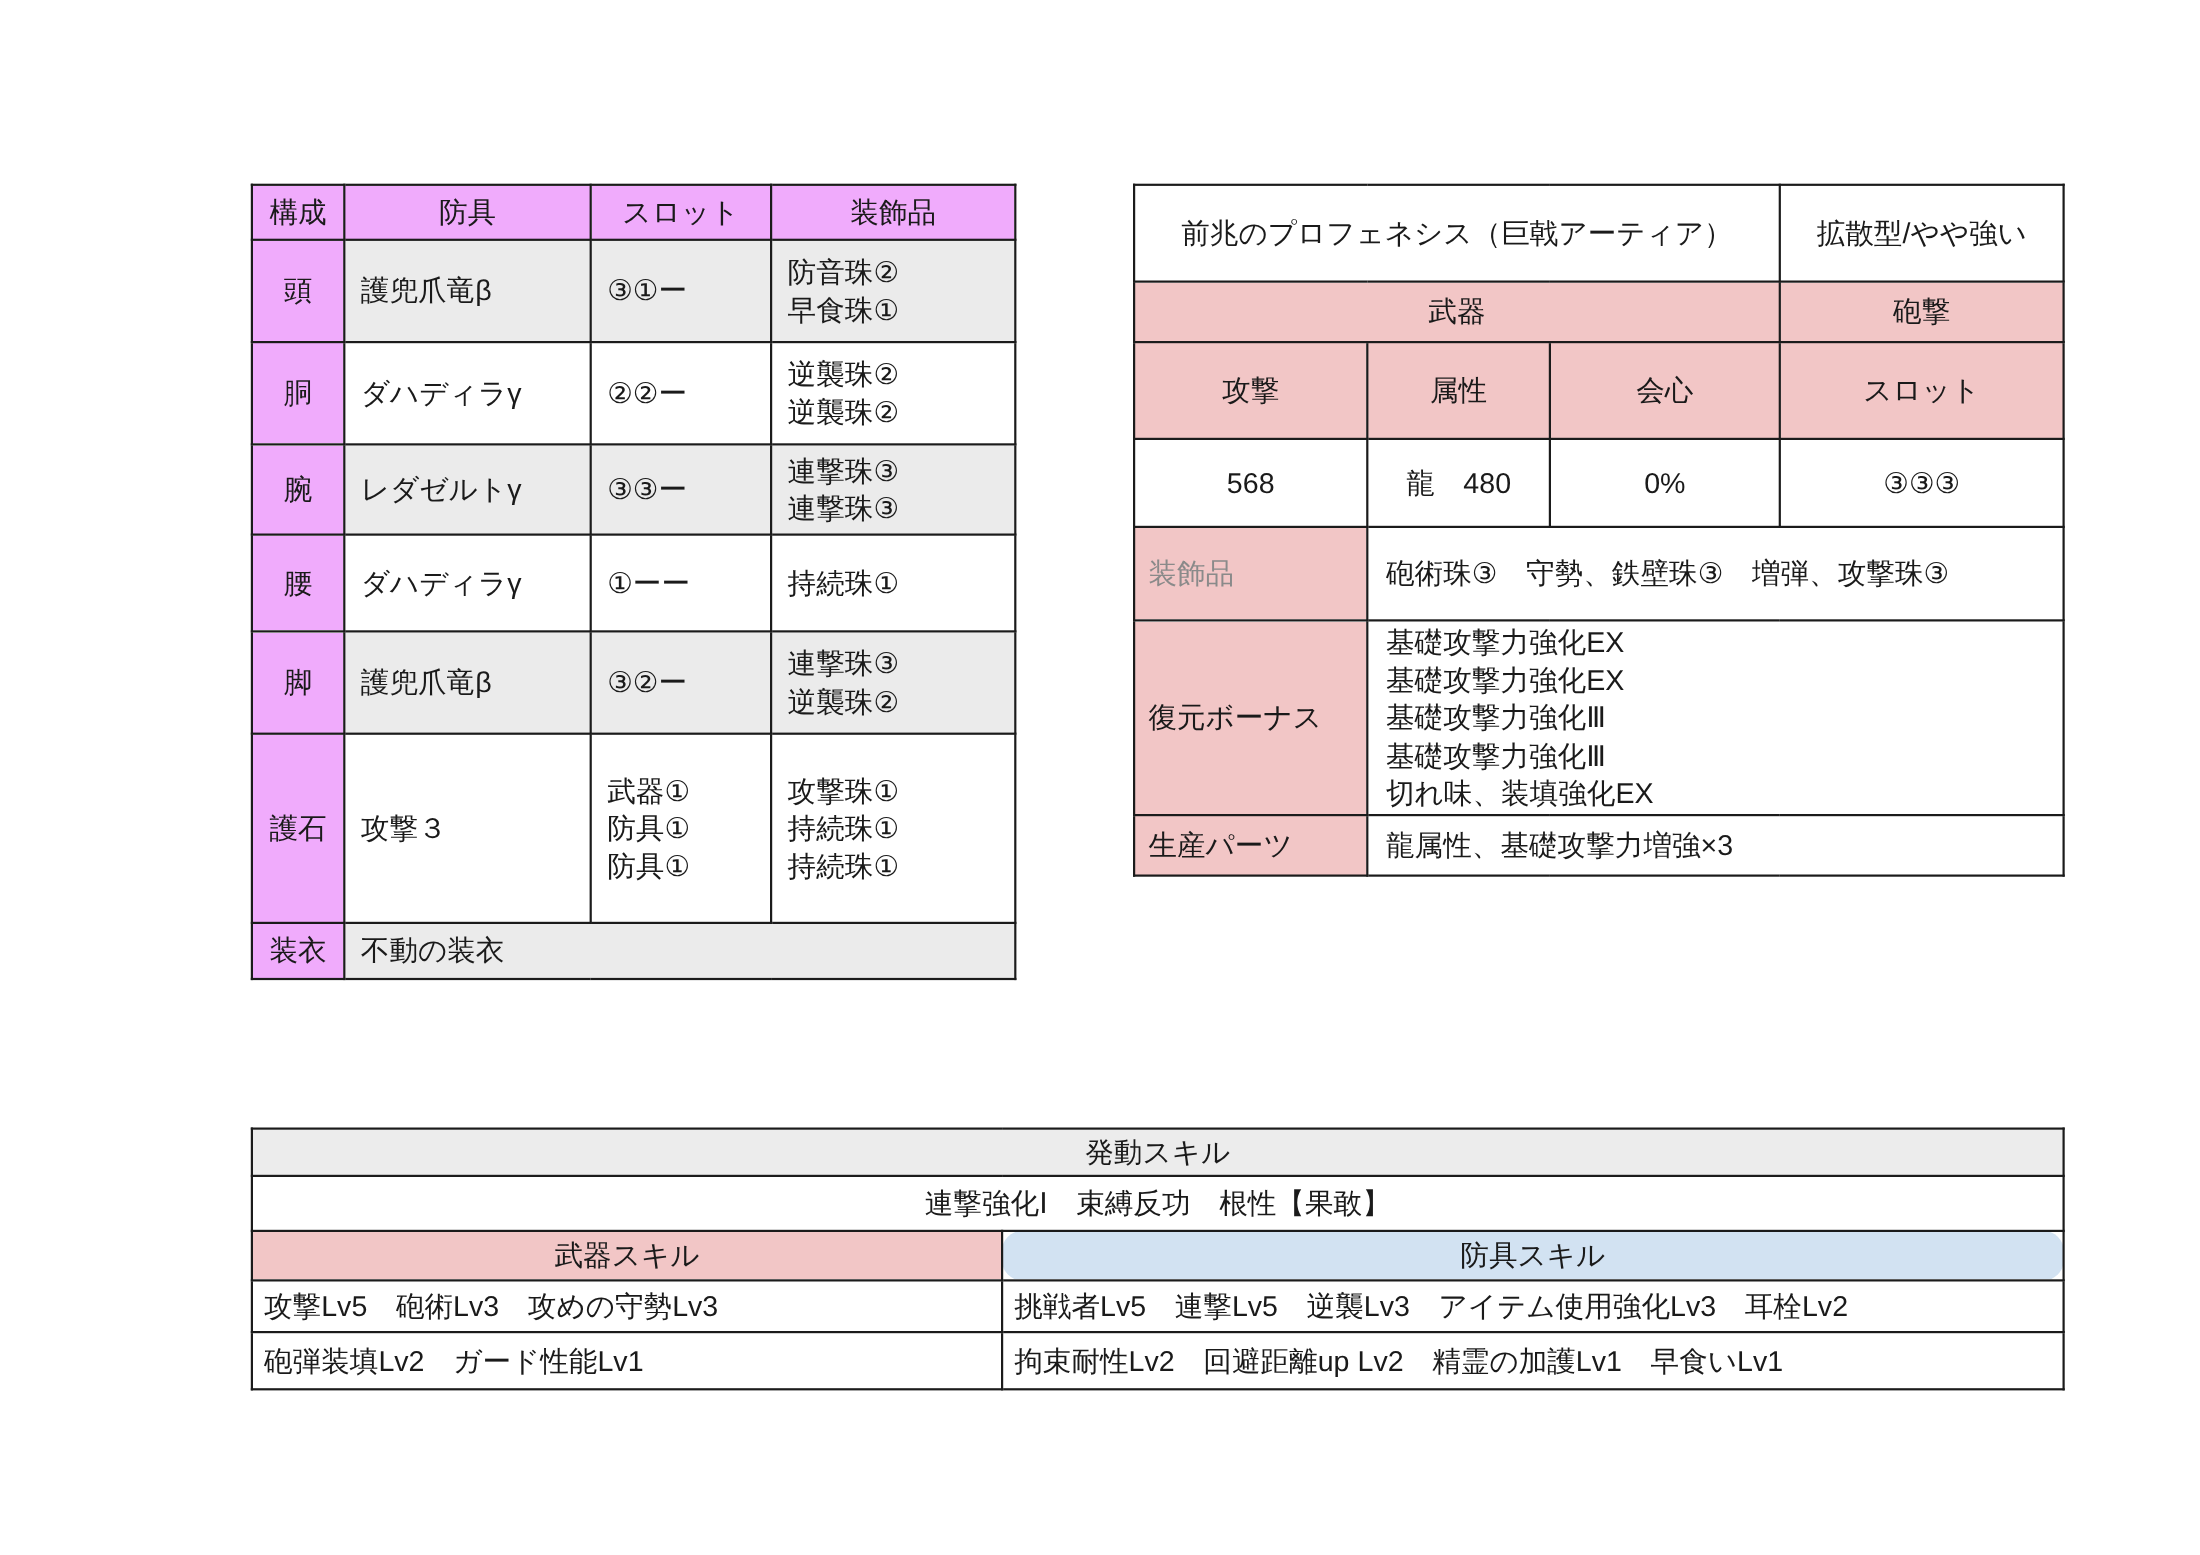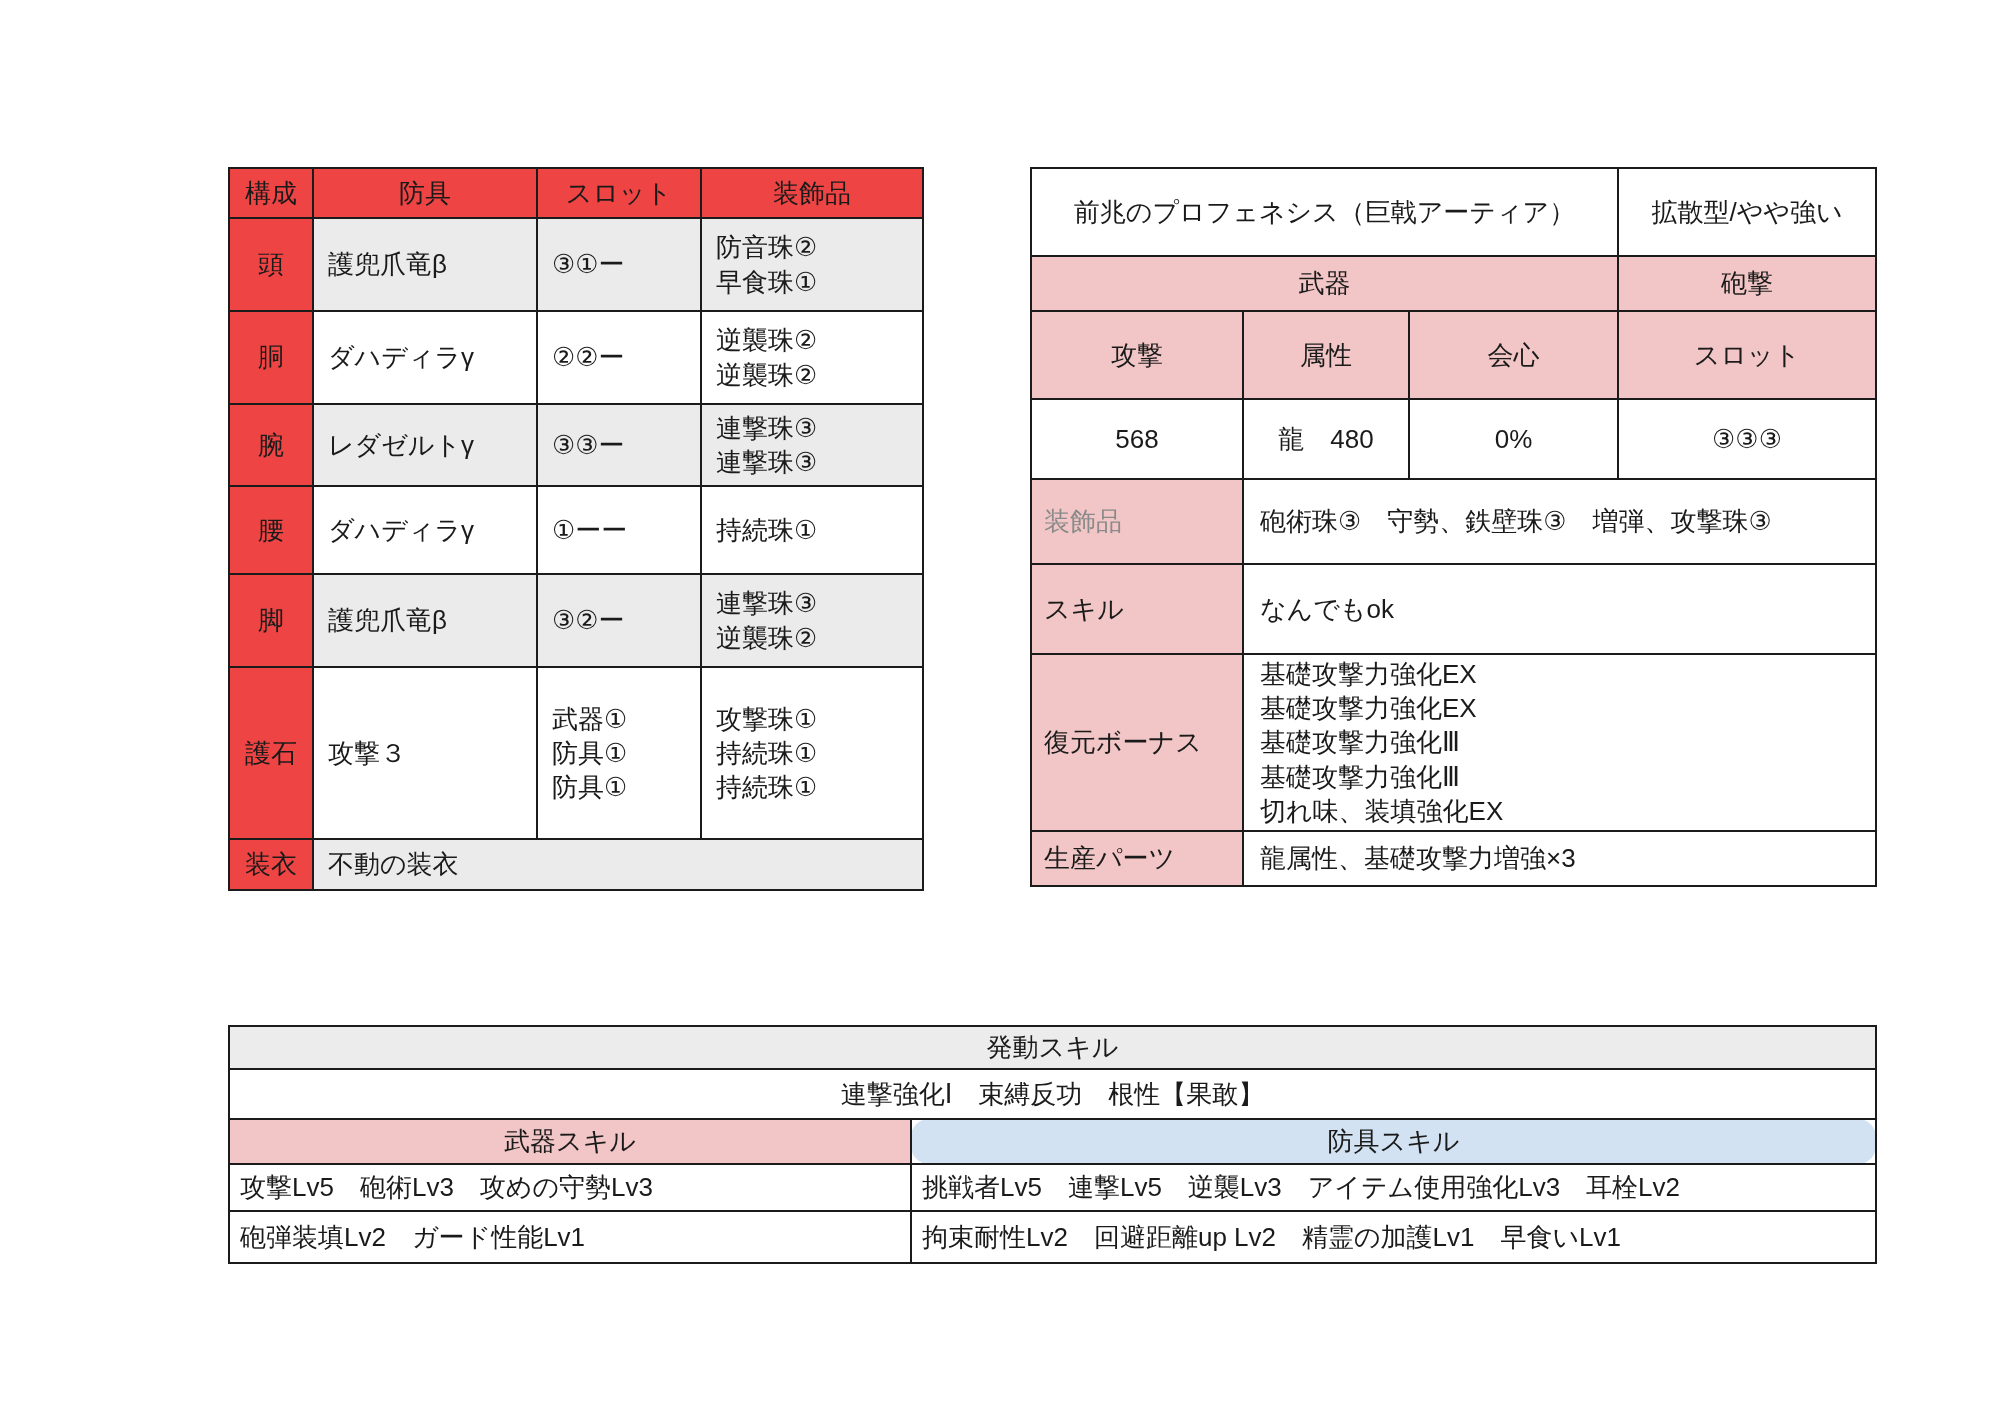--- a/index.html
+++ b/index.html
@@ -8,21 +8,21 @@
     font-family:"Liberation Sans","DejaVu Sans",sans-serif;
     color:#1a1a1a;
   }
   .canvas{position:absolute;left:0;top:0;width:2000px;height:1414px;background:#ffffff;}
   table{border-collapse:collapse;table-layout:fixed;position:absolute;font-size:26px;color:#1a1a1a;}
   td{border:2px solid #1b1b1b;vertical-align:middle;padding:0;overflow:hidden;}
   .center{text-align:center;}
   .left{text-align:left;padding-left:14px;}
   .pre{white-space:pre-line;line-height:1.32;}
   
-  .bg-cyan{background:#ef4444;}
+  .bg-cyan{background:#f0abfc;}
   .bg-pink{background:#f2c6c6;}
   .bg-grey{background:#ebebeb;}
   .bg-blue{background:#d2e2f2;border-radius:18px;}
   .bg-hdr-grey{background:#ececec;font-family:Liberation Mono, monospace;}
   .bg-white{background:#ffffff;}
   .muted{color:#8a8a8a;}
   
   #armor-table{left:228px;top:167px;width:694px;}
   #weapon-table{left:1030px;top:167px;width:845px;}
   #skills-table{left:228px;top:1025px;width:1647px;}
@@ -126,24 +126,20 @@
     <tr style="height:80px">
       <td class="bg-white center">568</td>
       <td class="bg-white center">龍　480</td>
       <td class="bg-white center">0%</td>
       <td class="bg-white center">③③③</td>
     </tr>
     <tr style="height:85px">
       <td class="bg-pink pad-label muted">装飾品</td>
       <td class="bg-white pad-val" colspan="3">砲術珠③　守勢、鉄壁珠③　増弾、攻撃珠③</td>
     </tr>
-    <tr style="height:90px">
-      <td class="bg-pink pad-label">スキル</td>
-      <td class="bg-white pad-val" colspan="3">なんでもok</td>
-    </tr>
     <tr style="height:177px">
       <td class="bg-pink pad-label">復元ボーナス</td>
       <td class="bg-white pad-val pre" colspan="3">基礎攻撃力強化EX
 基礎攻撃力強化EX
 基礎攻撃力強化Ⅲ
 基礎攻撃力強化Ⅲ
 切れ味、装填強化EX</td>
     </tr>
     <tr style="height:55px">
       <td class="bg-pink pad-label">生産パーツ</td>

